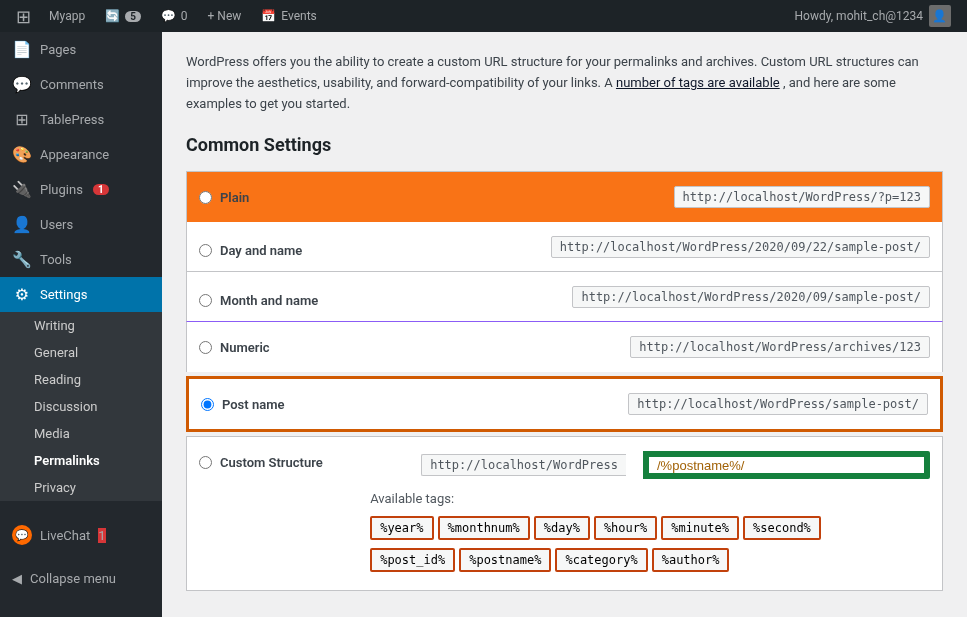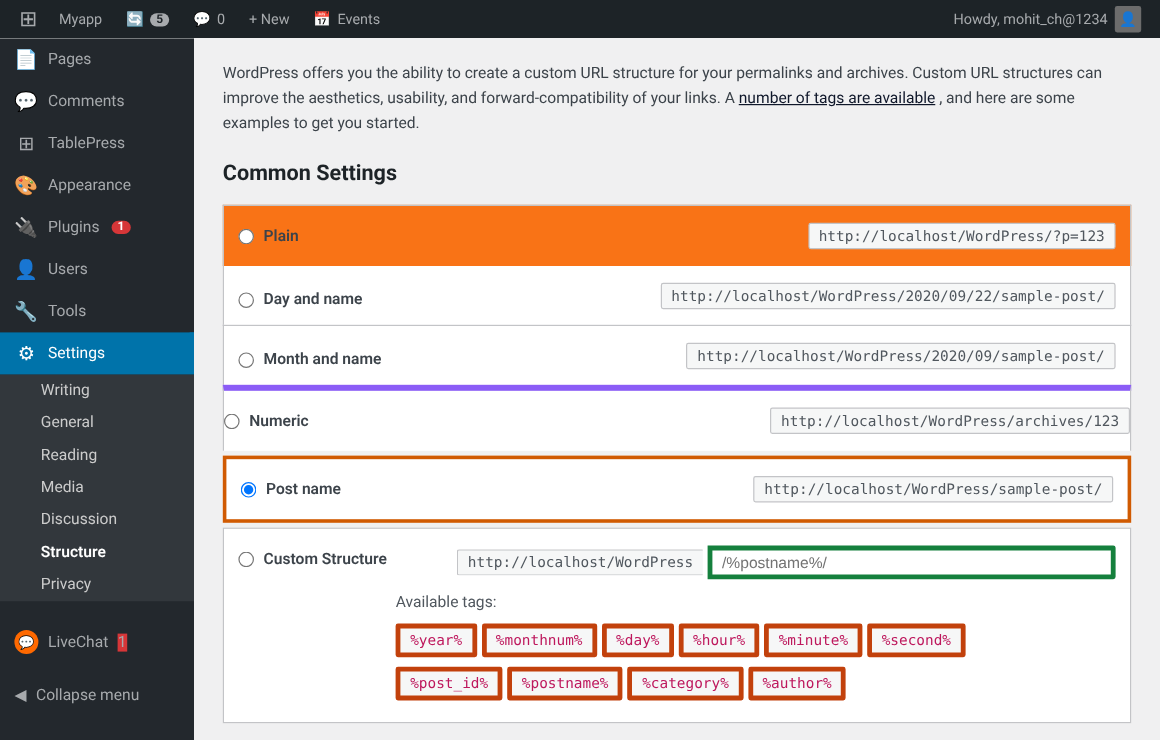--- a/index.html
+++ b/index.html
@@ -179,44 +179,44 @@
       margin-left: 39px;
     }
 
     
     .custom-structure-url {
       display: flex;
       flex-direction: column;
       gap: 4px;
     }
     .custom-input {
-      border: 4px solid #15803d;
+      border: 6px solid #15803d;
       padding: 4px 8px;
       font-size: 13px;
-      width: 340px;
-      color: #737373;
+      width: 287px;
+      color: #a16207;
     }
     .available-tags-label {
       font-size: 13px;
       color: #50575e;
       margin-top: 8px;
       margin-bottom: 6px;
     }
     .tags-row {
       display: flex;
       flex-wrap: wrap;
       gap: 4px;
       margin-bottom: 4px;
     }
     .tag-btn {
       background: #f6f7f7;
-      border: 4px solid #c2410c;
+      border: 2px solid #c2410c;
       padding: 3px 8px;
       font-size: 12px;
-      color: #be185d;
+      color: #000000;
       cursor: pointer;
       border-radius: 2px;
       font-family: monospace;
     }
 
     
     #content-area::-webkit-scrollbar { width: 8px; }
     #content-area::-webkit-scrollbar-track { background: #f0f0f1; }
     #content-area::-webkit-scrollbar-thumb { background: #c3c4c7; }
   </style>
@@ -295,23 +295,23 @@
     <div class="menu-item active" style="position:relative;">
       <span class="menu-icon">⚙</span>
       <span>Settings</span>
       <span style="position:absolute; right:0; color:#0073aa; font-size:14px; background:#0073aa; width:4px; height:32px; top:0;"></span>
     </div>
 
     <div class="submenu">
       <div class="submenu-item">Writing</div>
       <div class="submenu-item">General</div>
       <div class="submenu-item">Reading</div>
+      <div class="submenu-item">Discussion</div>
       <div class="submenu-item">Media</div>
-      <div class="submenu-item">Discussion</div>
-      <div class="submenu-item active">Structure</div>
+      <div class="submenu-item active">Permalinks</div>
       <div class="submenu-item">Privacy</div>
     </div>
 
     <div class="livechat-item" style="margin-top:16px;">
       <div class="livechat-icon">💬</div>
       <span>LiveChat</span>
       <span class="badge" style="background:#d63638;">1</span>
     </div>
 
     <div class="collapse-menu">
@@ -350,21 +350,21 @@
 
     <div style="display:flex; align-items:flex-end; background:#fff; padding:14px 12px; border:1px solid #c3c4c7; border-bottom:none; border-top:1px solid #c3c4c7; margin-top:-1px;">
       <label class="radio-label">
         <input type="radio" name="permalink" value="month-and-name" style="">
         <span>Month and name</span>
       </label>
       <span style="flex:1"></span>
       <span class="url-example">http://localhost/WordPress/2020/09/sample-post/</span>
     </div>
 
-    <div style="display:flex; align-items:center; background:#fff; padding:14px 0; border:1px solid #c3c4c7; border-bottom:none; border-top:5px solid #8b5cf6; margin-top:-1px;">
+    <div style="display:flex; align-items:center; background:#fff; padding:14px 12px; border:1px solid #c3c4c7; border-bottom:none; border-top:1px solid #8b5cf6; margin-top:-1px;">
       <label class="radio-label">
         <input type="radio" name="permalink" value="numeric" style="">
         <span>Numeric</span>
       </label>
       <span style="flex:1"></span>
       <span class="url-example">http://localhost/WordPress/archives/123</span>
     </div>
 
     <div style="display:flex; align-items:center; background:#fff; padding:14px 12px; border:3px solid #d05a02; border-top: 3px solid #d05a02; margin-top:4px;">
       <label class="radio-label">
@@ -375,21 +375,21 @@
       <span class="url-example">http://localhost/WordPress/sample-post/</span>
     </div>
 
     <div style="display:flex; align-items:flex-start; background:#fff; padding:14px 12px; border:1px solid #c3c4c7; margin-top:4px;">
       <label class="radio-label" style="padding-top:4px;">
         <input type="radio" name="permalink" value="custom" style="">
         <span>Custom Structure</span>
       </label>
       <span style="flex:1"></span>
       <div class="custom-structure-url">
-        <div style="display:flex; gap:4px; align-items:center;padding-left:12px;">
+        <div style="display:flex; gap:17px; align-items:center;padding-left:12px;">
           <span class="url-example" style="border-right:none; border-radius:2px 0 0 2px;">http://localhost/WordPress</span>
           <input type="text" class="custom-input" value="/%postname%/" style="border-radius: 0px 2px 2px 0px; height: 28px;">
         </div>
         <div class="available-tags-label">Available tags:</div>
         <div class="tags-row">
           <button class="tag-btn">%year%</button>
           <button class="tag-btn">%monthnum%</button>
           <button class="tag-btn">%day%</button>
           <button class="tag-btn">%hour%</button>
           <button class="tag-btn">%minute%</button>

